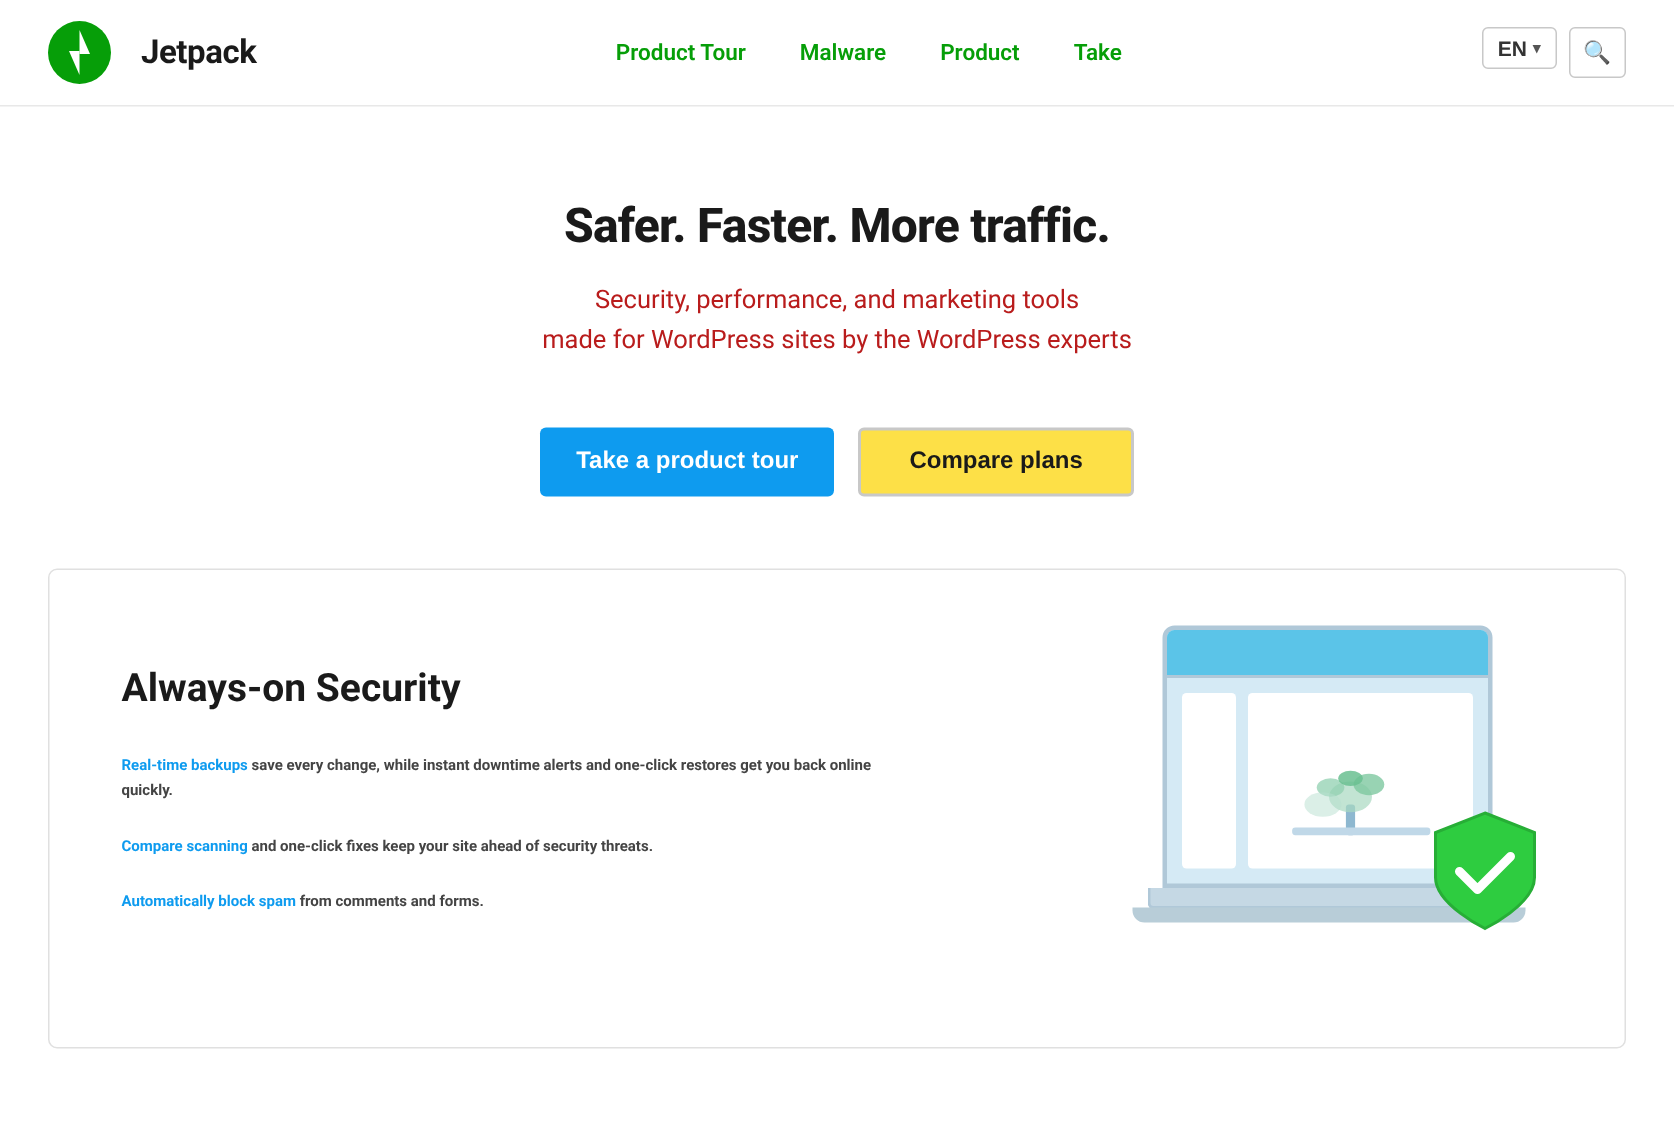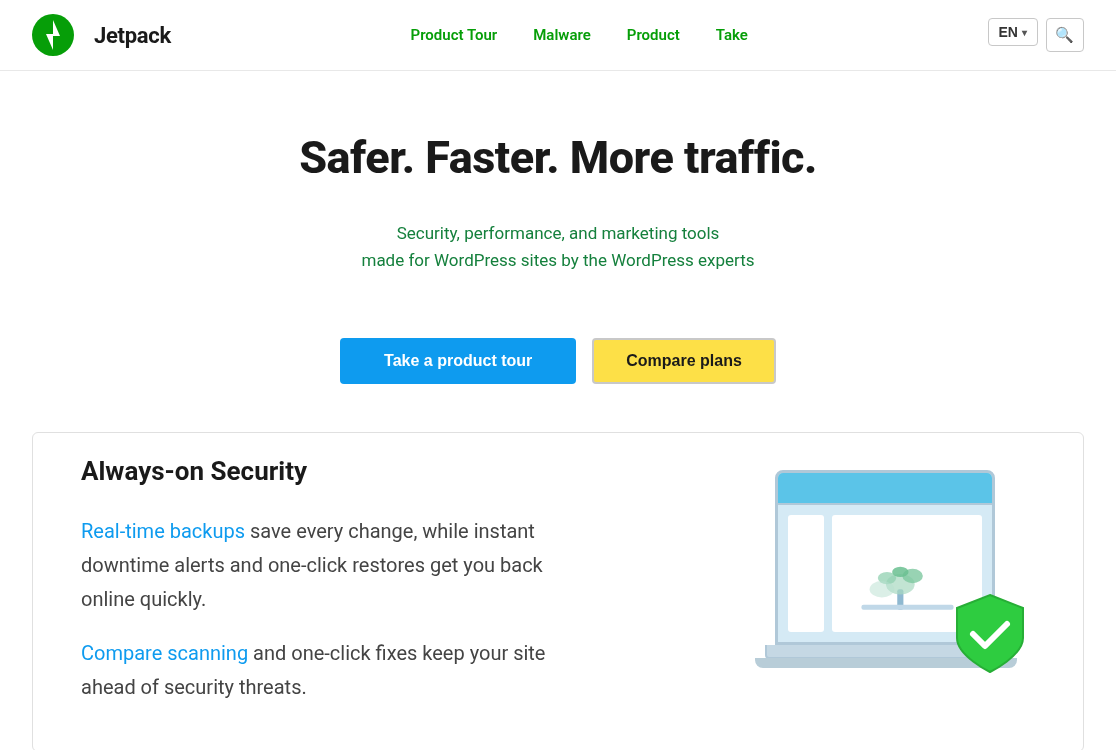--- a/index.html
+++ b/index.html
@@ -83,44 +83,44 @@
       font-size: 15px;
       color: #555;
     }
 
     
     .hero {
       text-align: center;
       padding: 60px 20px 48px;
     }
     .hero-title {
-      font-size: 45px;
+      font-size: 32px;
       font-weight: 800;
       color: #1a1a1a;
-      margin-bottom: 36px;
+      margin-bottom: 18px;
       letter-spacing: -0.5px;
     }
     .hero-subtitle {
       font-size: 17px;
-      color: #15803d;
+      color: #b91c1c;
       line-height: 1.6;
-      margin-bottom: 64px;
+      margin-bottom: 44px;
       text-align: center;
     }
     .hero-buttons {
       display: flex;
       justify-content: center;
       gap: 16px;
     }
     .btn-primary {
       background: #0e9bef;
       color: #fff;
       border: none;
       border-radius: 4px;
-      padding: 14px 44px;
+      padding: 14px 24px;
       font-size: 16px;
       font-weight: 600;
       cursor: pointer;
       transition: background 0.2s;
     }
     .btn-secondary {
       background: #fde047;
       color: #1a1a1a;
       border: 2px solid #c8c8c8;
       border-radius: 4px;
@@ -145,24 +145,25 @@
     .card-text {
       max-width: 520px;
     }
     .card-title {
       font-size: 26px;
       font-weight: 700;
       color: #1a1a1a;
       margin-bottom: 28px;
     }
     .card-paragraph {
-      font-size: 20px;
+      font-size: 10px;
       line-height: 1.7;
       color: #444;
       margin-bottom: 20px;
+      font-weight: bold;
     }
     .card-paragraph:last-child { margin-bottom: 0; }
     .link-text {
       color: #0e9bef;
       cursor: pointer;
       text-decoration: none;
     }
 
     
     .illustration {
@@ -294,20 +295,23 @@
 </section>
 
 <section class="card-section">
   <div class="card-text">
     <h2 class="card-title">Always-on Security</h2>
     <p class="card-paragraph">
       <a class="link-text">Real-time backups</a><span> save every change, while instant downtime alerts and one-click restores get you back online quickly.</span>
     </p>
     <p class="card-paragraph">
       <a class="link-text">Compare scanning</a><span> and one-click fixes keep your site ahead of security threats.</span>
+    </p>
+    <p class="card-paragraph">
+      <a class="link-text">Automatically block spam</a><span> from comments and forms.</span>
     </p>
   </div>
 
   <div class="illustration">
 
     <div class="laptop-screen">
       <div class="laptop-header-bar"></div>
       <div class="laptop-content">
         <div class="laptop-sidebar"></div>
         <div class="laptop-main">

